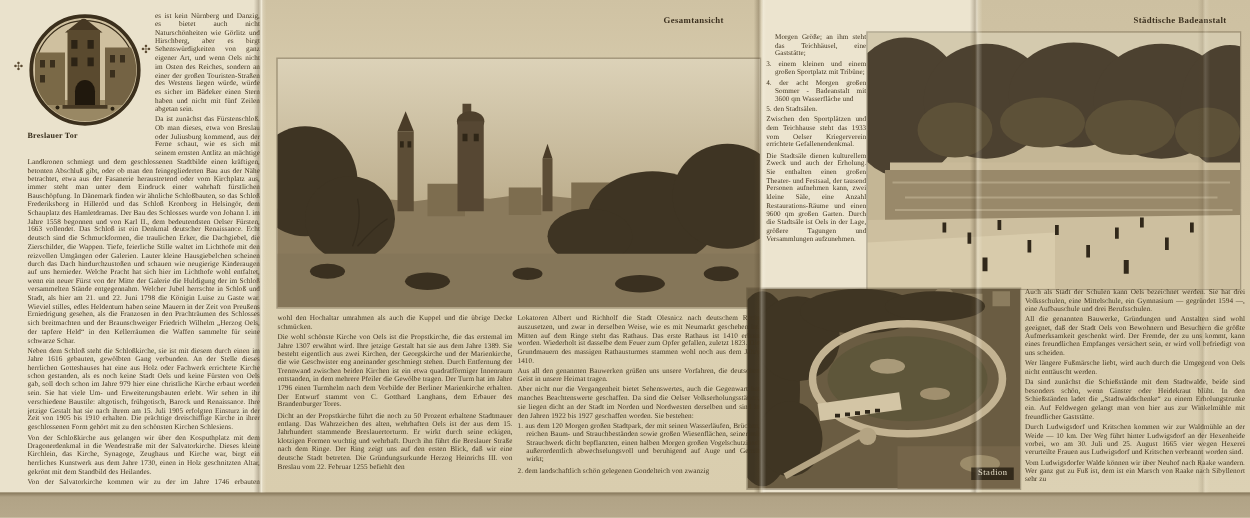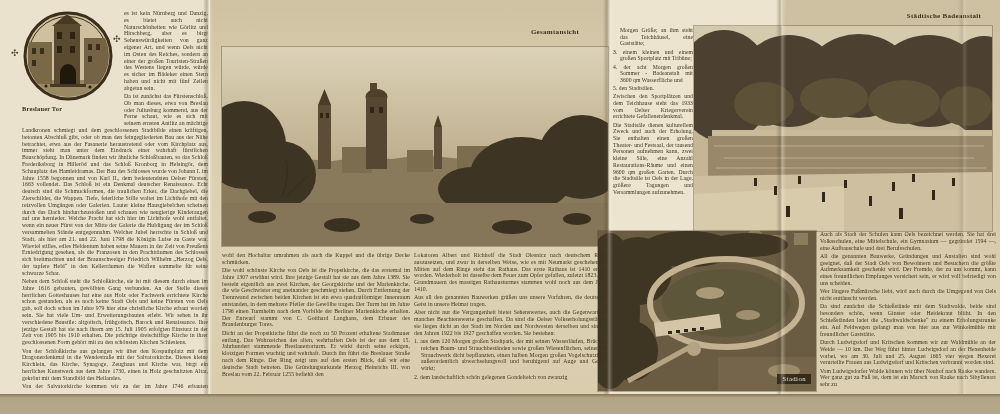--- a/index.html
+++ b/index.html
@@ -37,21 +37,21 @@
   .colD{left:820px;top:231px;width:176px;height:161px;}
 
   
   .medallion{float:left;width:96px;height:110px;margin:0 6px 2px 0;text-align:left;}
   .medallion svg{display:block;}
   .medcap{font-weight:bold;font-size:6.4px;color:#362c1a;margin-top:3px;letter-spacing:.2px;}
   .orn{position:absolute;font-size:9px;color:#5a4930;z-index:5;}
 
   
   .caption{position:absolute;font-weight:bold;font-size:7px;color:#3c3120;letter-spacing:.3px;z-index:5;text-align:center;}
-  .gescap{left:500px;top:12px;width:110px;margin-top:16px;}
+  .gescap{left:500px;top:12px;width:110px;}
   .badcap{left:886px;top:12px;width:116px;}
 
   
   .photo{position:absolute;z-index:3;box-shadow:0 0 0 1px rgba(70,58,38,.35);}
   .photo svg{display:block;}
   .pano{left:222px;top:47px;width:386px;height:199px;}
   .pool{left:694px;top:26px;width:298px;height:205px;}
   .stad{left:598px;top:231px;width:218px;height:160px;}
   .stadlabel{position:absolute;right:5px;bottom:7px;background:rgba(42,34,21,.88);
     color:#e9e1cb;font-size:6.8px;padding:1px 5px 2px 5px;letter-spacing:.4px;z-index:5;}

